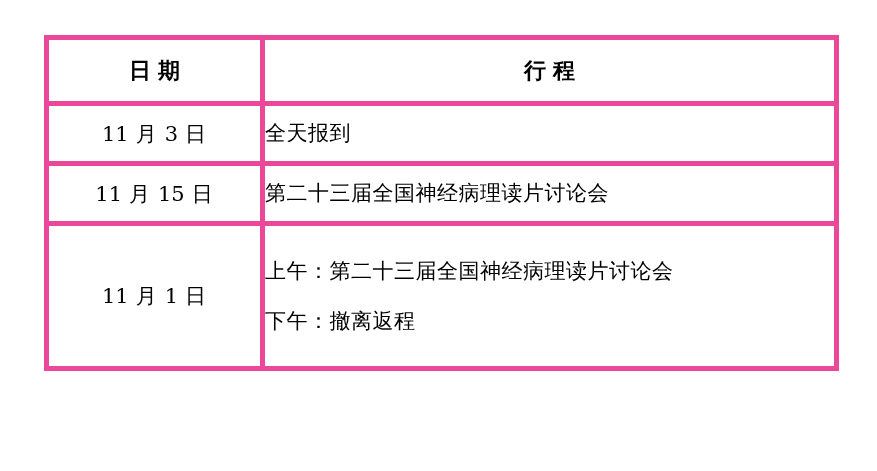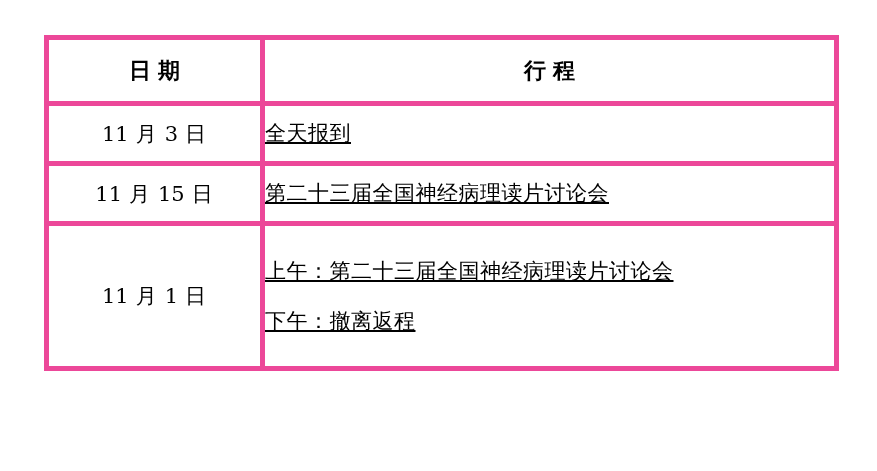--- a/index.html
+++ b/index.html
@@ -61,21 +61,20 @@
     text-align: left;
     letter-spacing: 0.5px;
   }
   .agenda-cell.tall {
     height: 140px;
     padding-top: 0;
   }
   .agenda-line {
     line-height: 1.95;
     white-space: nowrap;
-    text-decoration: underline;
   }
   .agenda-line + .agenda-line { margin-top: 9px; }
 </style>
 </head>
 <body>
 
 <div class="page">
   <table class="schedule-table">
     <colgroup>
       <col class="col-date">

